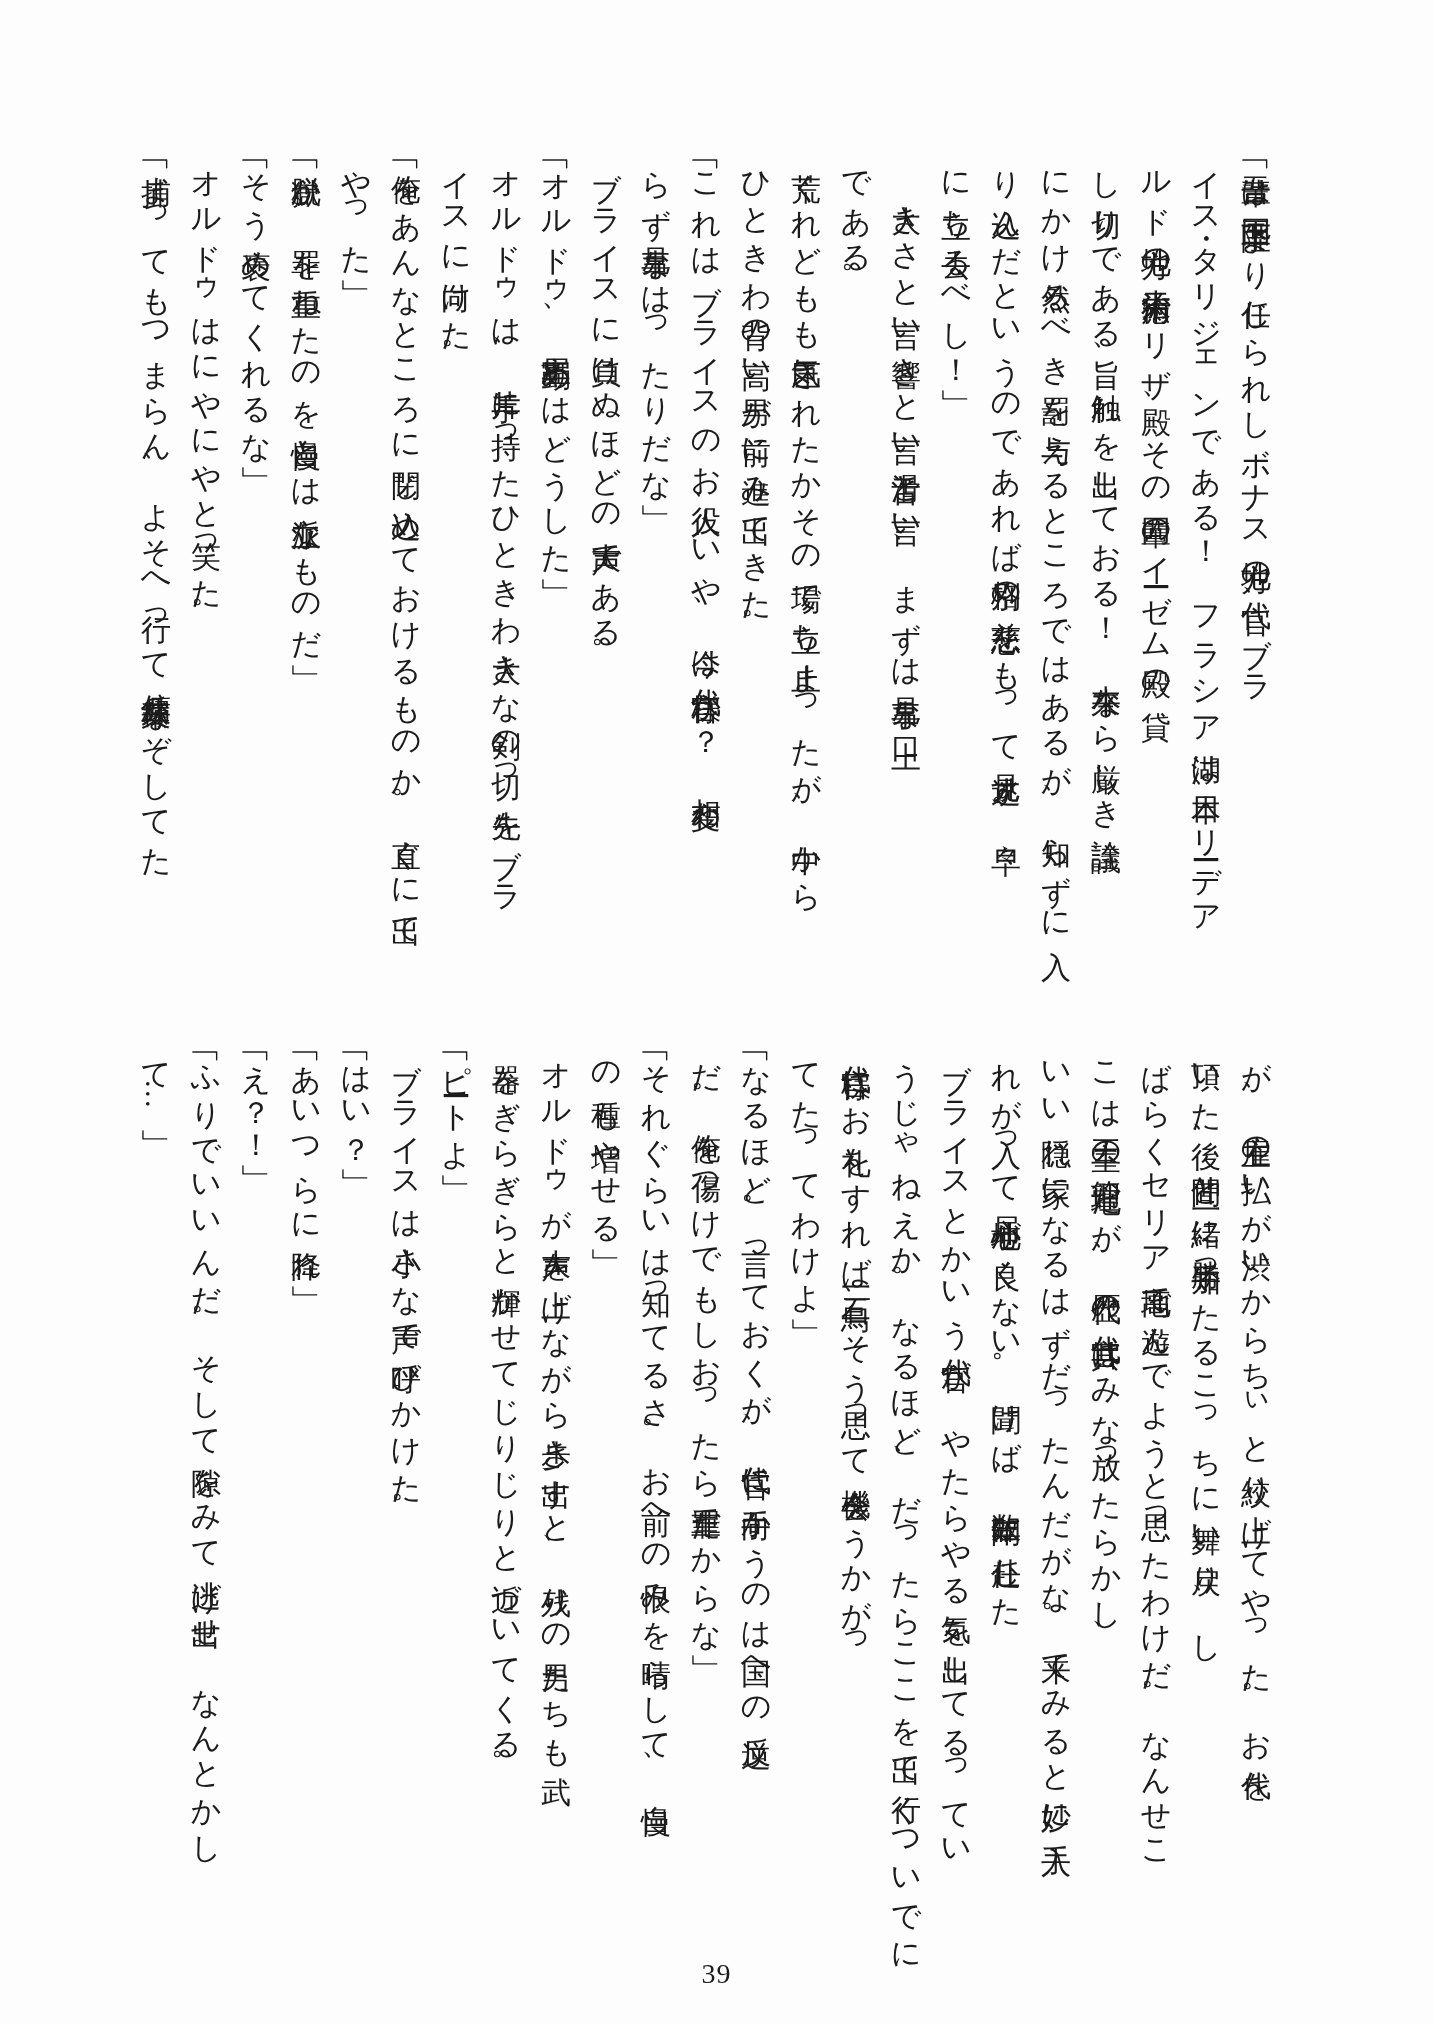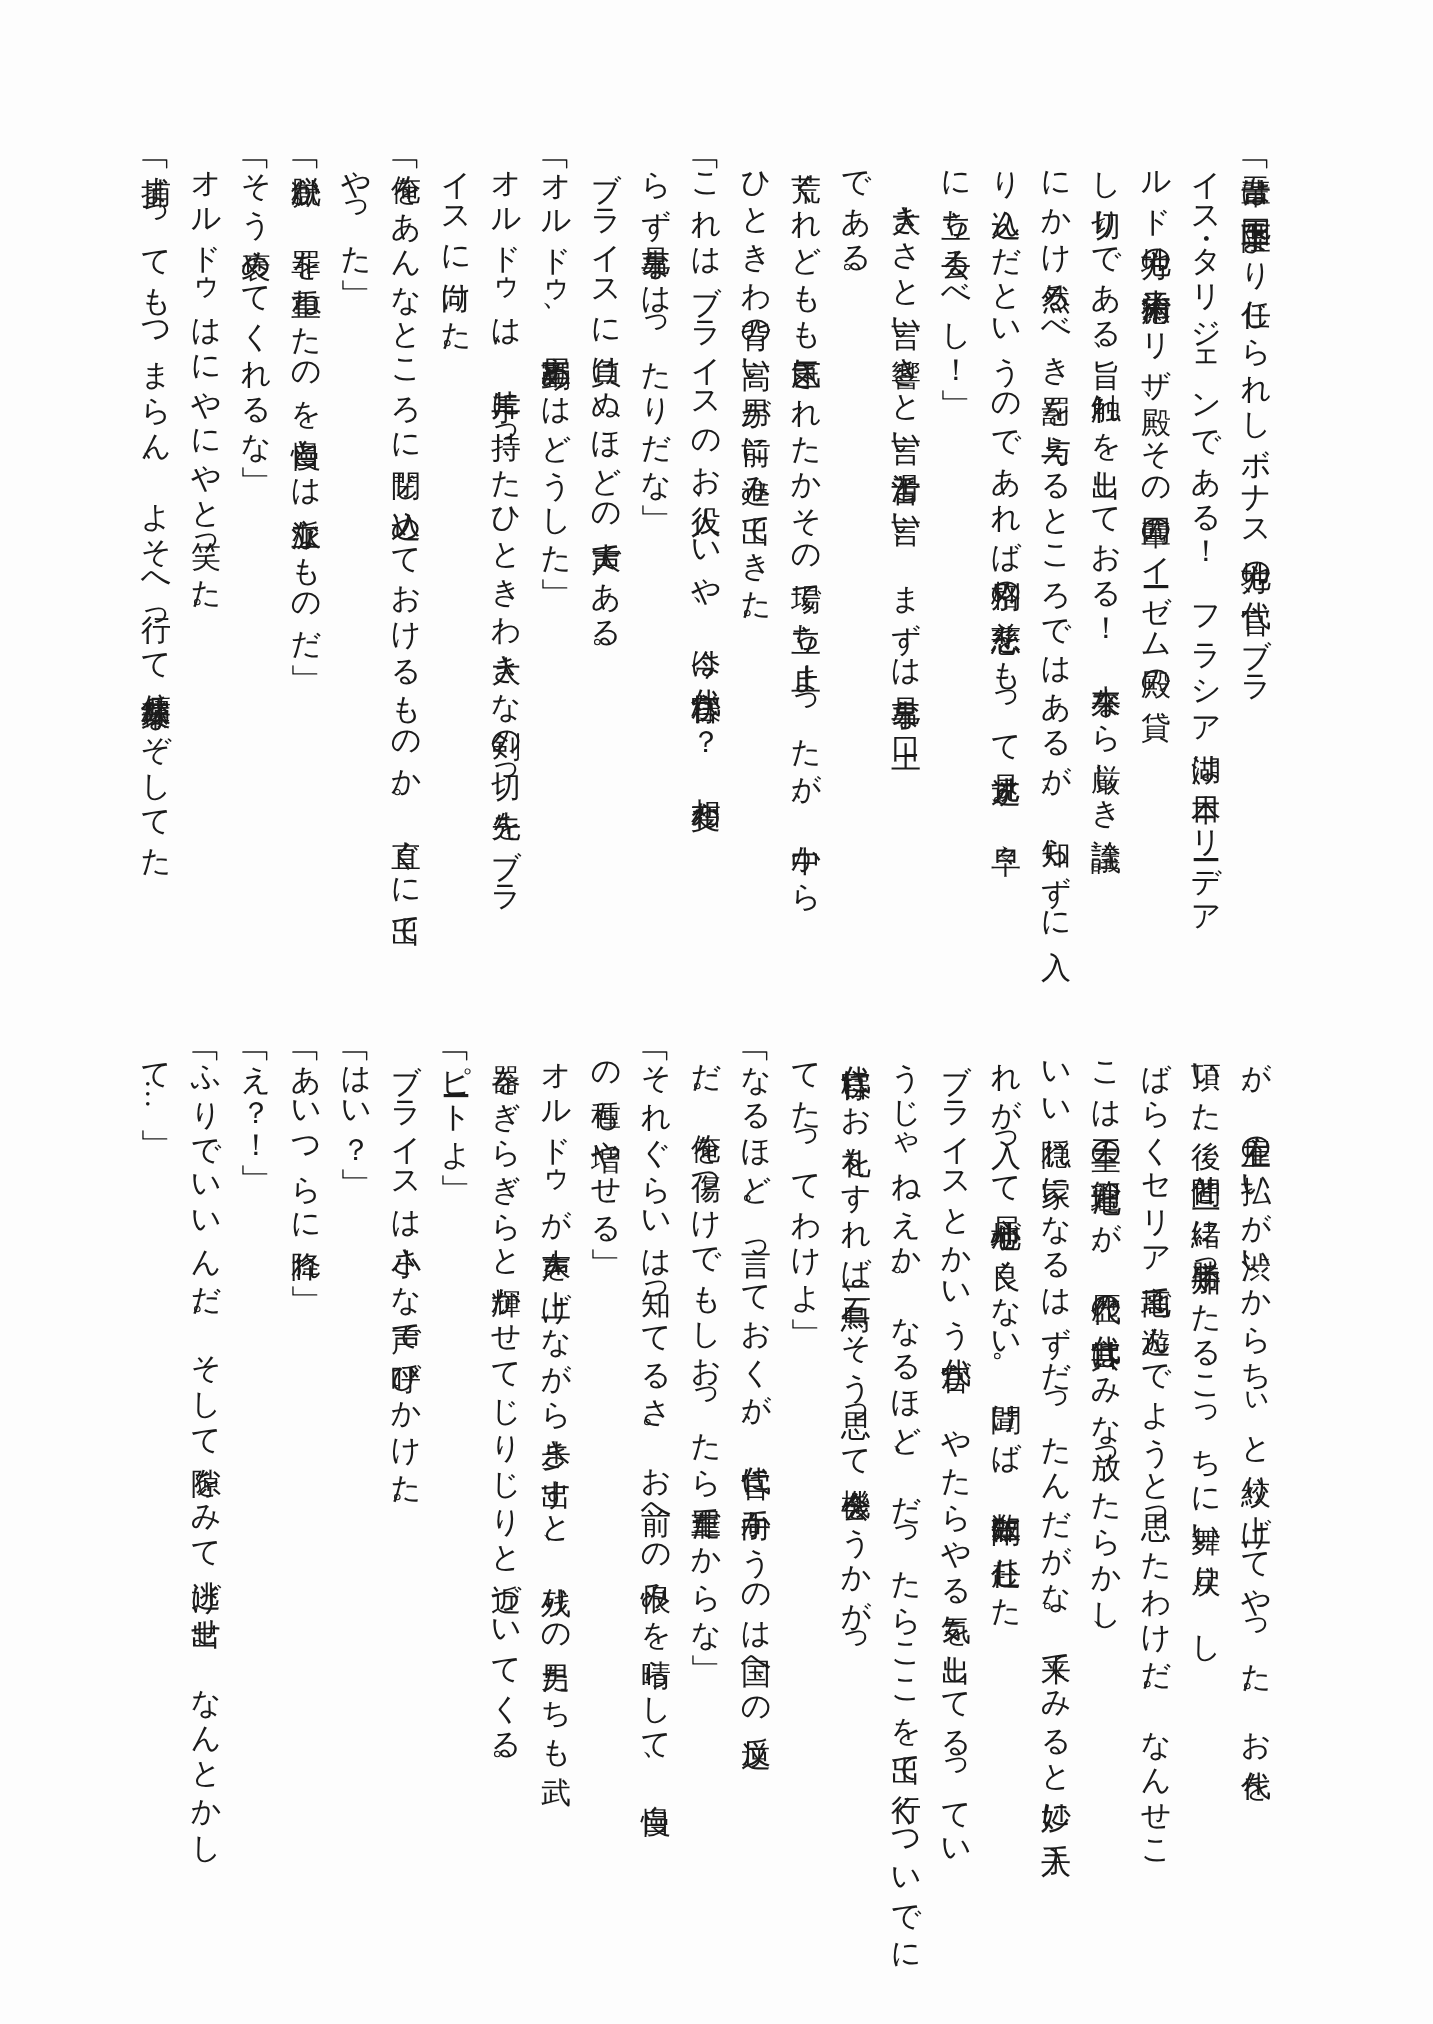--- a/index.html
+++ b/index.html
@@ -97,14 +97,15 @@
       <p>器をぎらぎらと輝かせてじりじりと近づいてくる。</p>
       <p>「ピートよ」</p>
       <p>ブライスは小さな声で呼びかけた。</p>
       <p>「はい？」</p>
       <p>「あいつらに降れ」</p>
       <p>「え？！」</p>
       <p>「ふりでいいんだ。そして隙をみて逃げ出せ。なんとかし</p>
       <p>て…」</p>
     </section>
 
+  <div class="page-number">39</div>
 
 </main>
 
 </body></html>

